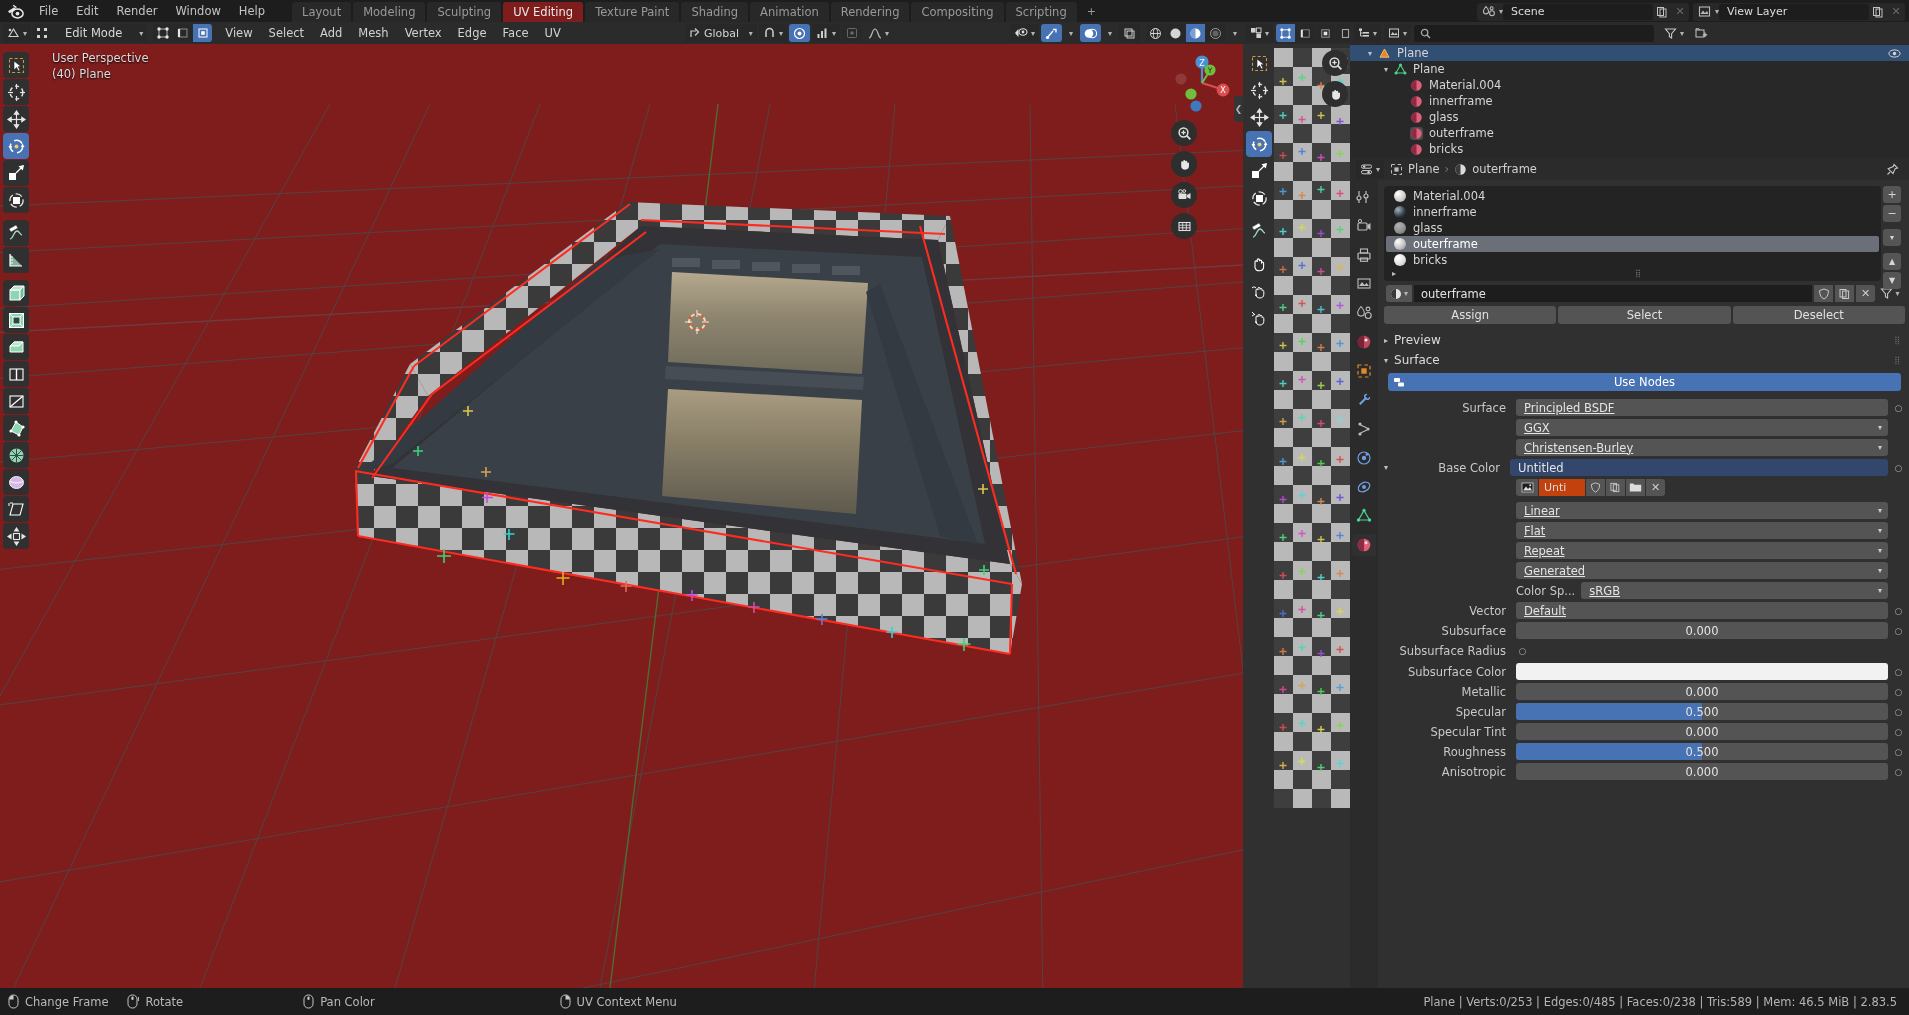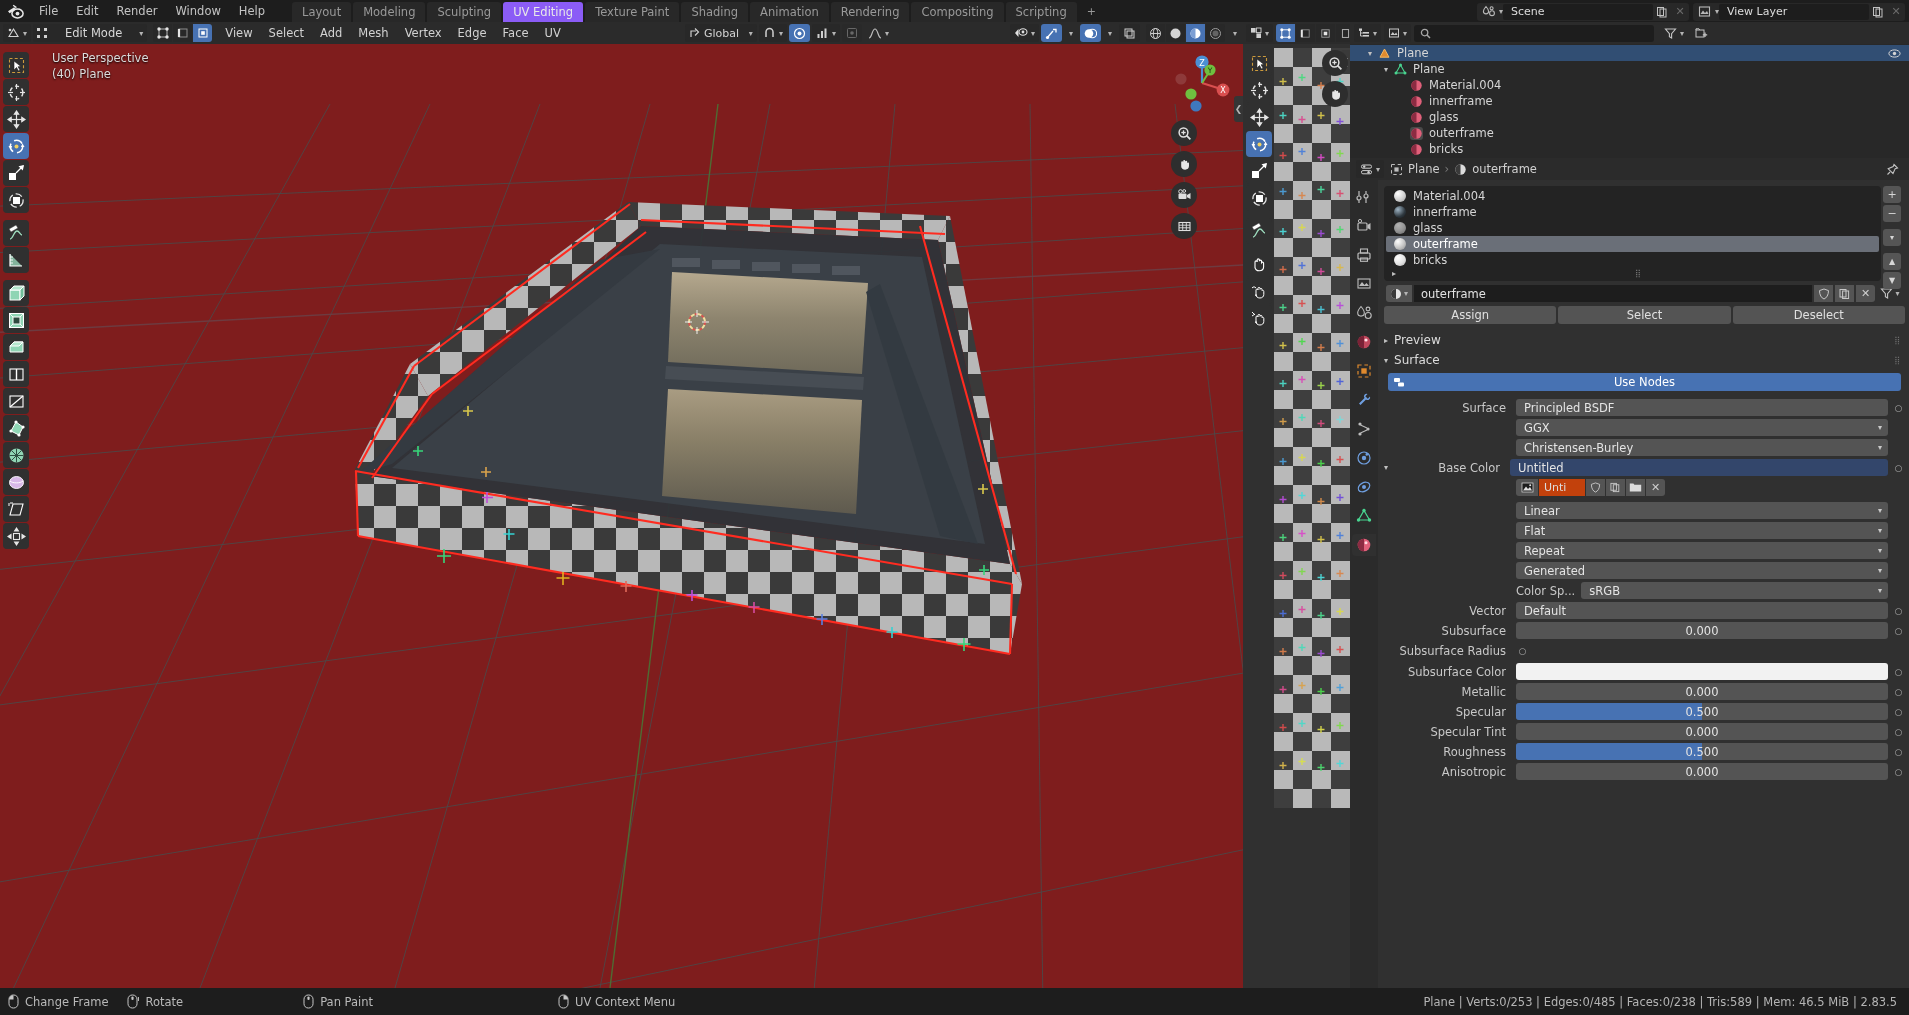--- a/index.html
+++ b/index.html
@@ -21,21 +21,21 @@
   .blender-logo { width:30px; height:22px; display:flex; align-items:center; justify-content:center; }
   .menu-item {
     padding: 0 9px; height:22px; line-height:22px; color:#c3c3c3; font-size:11.5px;
     cursor:default;
   }
   .ws-tabs { display:flex; align-items:flex-end; height:22px; margin-left:18px; }
   .ws-tab {
     padding:0 10px; height:20px; line-height:20px; color:#999; font-size:11.5px;
     background:#282828; margin-right:2px; border-radius:3px 3px 0 0;
   }
-  .ws-tab.active { background:#8b5cf6; color:#e8e8e8; }
+  .ws-tab.active { background:#7f1d1d; color:#e8e8e8; }
   .ws-plus { padding:0 8px; color:#999; height:20px; line-height:20px; }
 
   .topbar-right {
     position:absolute; right:4px; top:2px; height:19px; display:flex; align-items:center; gap:4px;
   }
   .scene-field {
     display:flex; align-items:center; height:18px; background:#282828; border-radius:3px;
     padding:0 0 0 2px;
   }
   .sf-icon { width:20px; height:18px; display:flex; align-items:center; justify-content:center; color:#b9b9b9;}
@@ -152,21 +152,21 @@
   .matlist-side { position:absolute; right:-20px; top:0; width:18px; display:flex; flex-direction:column; gap:2px; }
   .side-b { width:18px; height:17px; background:#555; border-radius:3px; display:flex; align-items:center; justify-content:center; color:#d6d6d6; font-size:11px;}
   .grip { text-align:center; color:#777; font-size:8px; letter-spacing:1px; line-height:8px; }
 
   .row { display:flex; align-items:center; margin-bottom:3px; gap:4px; }
   .lbl { width:128px; text-align:right; color:#c8c8c8; font-size:11.5px; padding-right:6px; flex:none;}
   .fld {
     flex:1; height:17px; background:#545454; border-radius:3px; display:flex; align-items:center;
     justify-content:center; color:#e4e4e4; font-size:11.5px; position:relative;
   }
-  .fld.dropdown { background:#545454; justify-content:flex-start; padding-left:8px; }
+  .fld.dropdown { background:#545454; justify-content:flex-start; padding-left:8px;text-decoration:underline; }
   .fld.blue { background:#33466b; justify-content:flex-start; padding-left:8px; }
   .fld.white { background:#f2f2f2; }
   .fld .ch { position:absolute; right:6px; font-size:8px; color:#c9c9c9; }
   .dot { width:13px; height:17px; display:flex; align-items:center; justify-content:center; color:#aaa; font-size:9px; flex:none;}
   .slider-fill { position:absolute; left:0; top:0; bottom:0; background:#4772b3; border-radius:3px 0 0 3px; }
   .fld span.v { position:relative; z-index:2; }
 
   .sec-hdr { display:flex; align-items:center; gap:6px; height:20px; color:#dcdcdc; font-size:12px; position:relative;}
   .tri { font-size:8px; color:#c0c0c0; }
   .sec-grip { position:absolute; right:4px; color:#6d6d6d; font-size:8px; letter-spacing:1px;}
@@ -1461,21 +1461,21 @@
           <rect x="4.4" y="2.4" width="2.2" height="3.6" rx="1.1" fill="#c8c8c8"></rect>
           <path d="M11.4 3 L11.4 7" stroke="#c8c8c8" stroke-width="1"></path>
         </svg>
       <span>Rotate</span>
     </div>
     <div class="sb-item" style="margin-left:120px">
       <svg width="11" height="15" viewBox="0 0 11 15">
           <rect x="1" y="1" width="9" height="13" rx="4.2" fill="none" stroke="#c8c8c8" stroke-width="1"></rect>
           <rect x="4.4" y="2.4" width="2.2" height="3.6" rx="1.1" fill="#c8c8c8"></rect>
         </svg>
-      <span>Pan Paint</span>
+      <span>Pan Color</span>
     </div>
     <div class="sb-item" style="margin-left:185px">
       <svg width="11" height="15" viewBox="0 0 11 15">
           <rect x="1" y="1" width="9" height="13" rx="4.2" fill="none" stroke="#c8c8c8" stroke-width="1"></rect>
           <path d="M10 5.5 L5.5 5.5 L5.5 1.3 A4.2 4.2 0 0 1 10 5.5Z" fill="#c8c8c8"></path>
         </svg>
       <span>UV Context Menu</span>
     </div>
     <div class="sb-right">Plane | Verts:0/253 | Edges:0/485 | Faces:0/238 | Tris:589 | Mem: 46.5 MiB | 2.83.5</div>
   </div>

